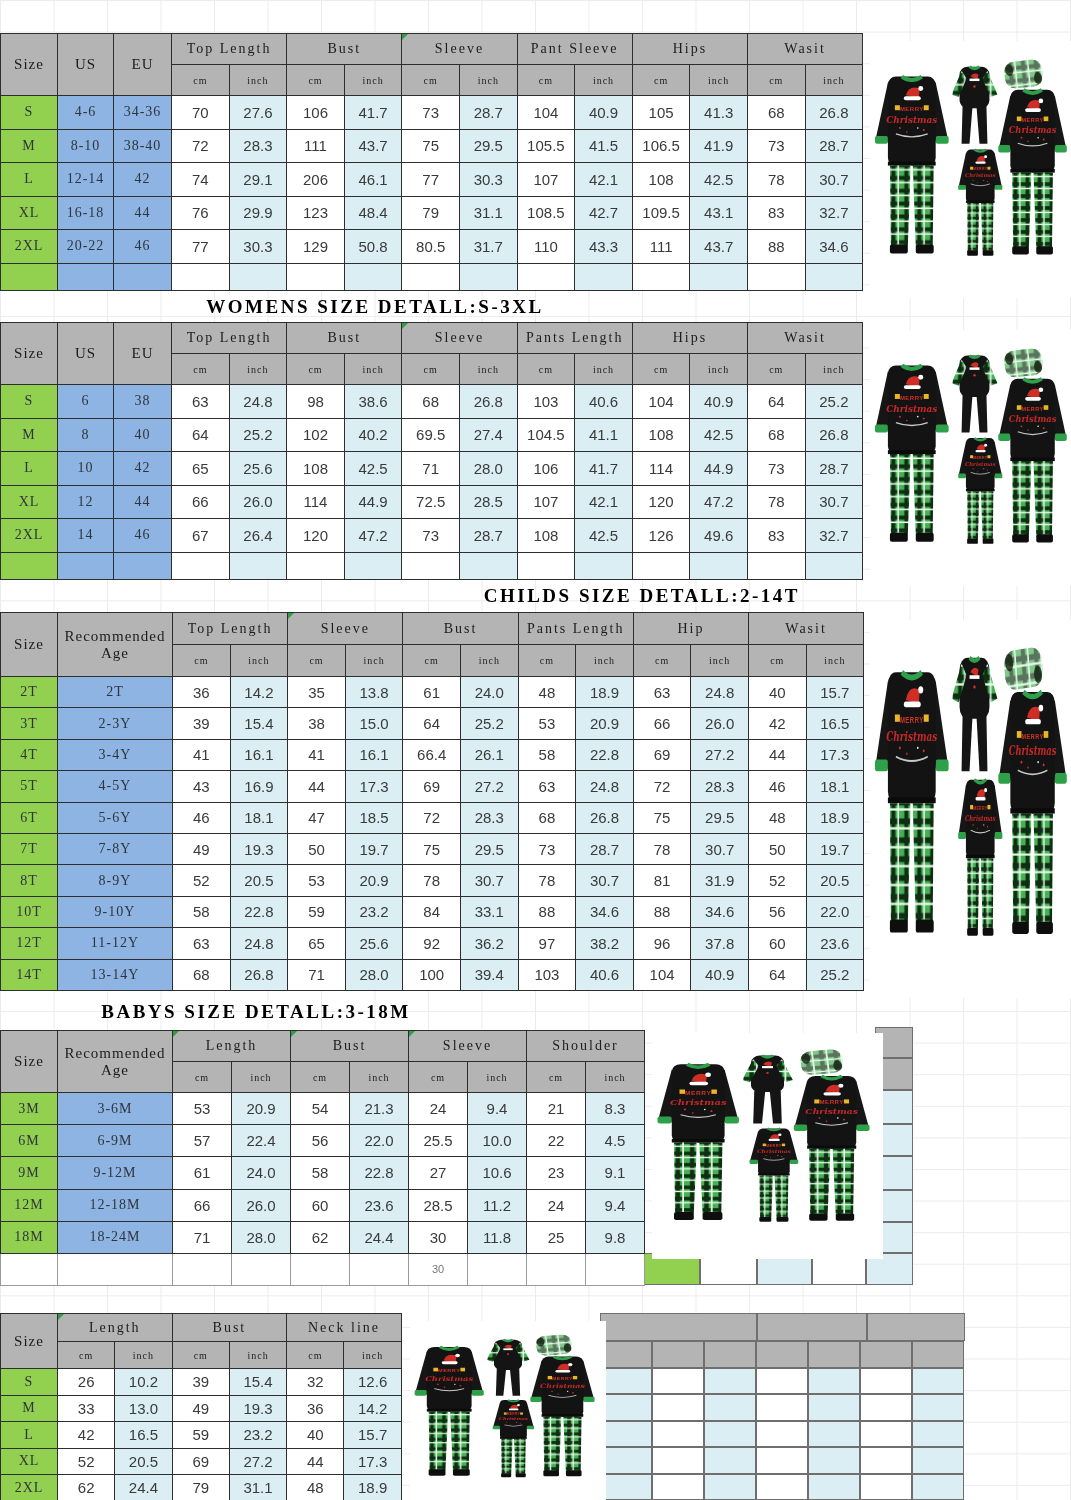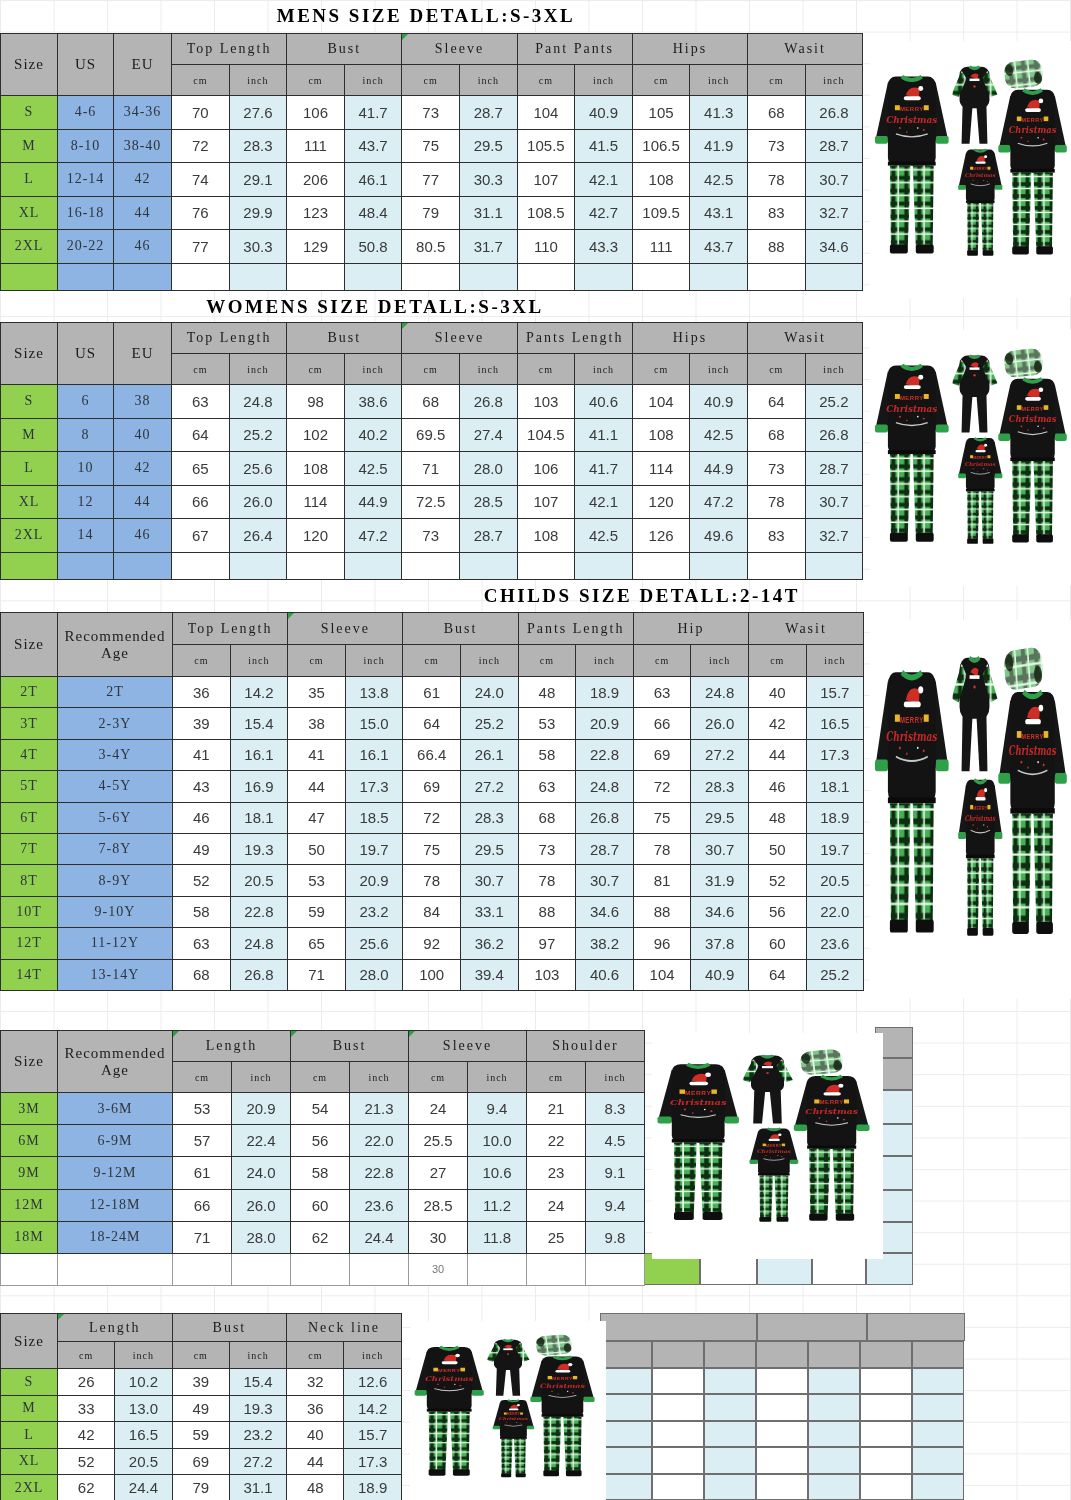--- a/index.html
+++ b/index.html
@@ -88,23 +88,23 @@
   .g-green{background:var(--size_green);}
   .g-white{background:#fff;}
 
   .pj-merry{font-family:"Liberation Sans",sans-serif;font-weight:700;font-size:6px;fill:#d23227;letter-spacing:.5px;text-anchor:middle;}
   .pj-xmas{font-family:"DejaVu Serif","Liberation Serif",serif;font-style:italic;font-weight:700;font-size:9px;fill:#c62828;text-anchor:middle;}
 </style>
 </head>
 <body>
 
 <div class="page">
-  <h2 class="title h-mens">MENS SIZE DETALL:S-3XL</h2>
   <h2 class="title h-womens">WOMENS SIZE DETALL:S-3XL</h2>
   <h2 class="title h-childs">CHILDS SIZE DETALL:2-14T</h2>
+  <h2 class="title h-babys">BABYS SIZE DETALL:3-18M</h2>
 
   <div class="tblhost host-mens">
       <table class="t-mens">
         <colgroup>
           <col class="cl0">
           <col class="cl1">
           <col class="cl2">
           <col class="cv">
           <col class="cv">
           <col class="cv">
@@ -119,21 +119,21 @@
           <col class="cv">
         </colgroup>
         <thead>
           <tr class="r1">
             <th class="h-left" rowspan="2">Size</th>
             <th class="h-left" rowspan="2">US</th>
             <th class="h-left" rowspan="2">EU</th>
             <th class="h-group" colspan="2">Top Length</th>
             <th class="h-group" colspan="2">Bust</th>
             <th class="h-group flagged" colspan="2">Sleeve</th>
-            <th class="h-group" colspan="2">Pant Pants</th>
+            <th class="h-group" colspan="2">Pant Sleeve</th>
             <th class="h-group" colspan="2">Hips</th>
             <th class="h-group" colspan="2">Wasit</th>
           </tr>
           <tr class="r2">
             <th class="h-unit">cm</th>
             <th class="h-unit">inch</th>
             <th class="h-unit">cm</th>
             <th class="h-unit">inch</th>
             <th class="h-unit">cm</th>
             <th class="h-unit">inch</th>

